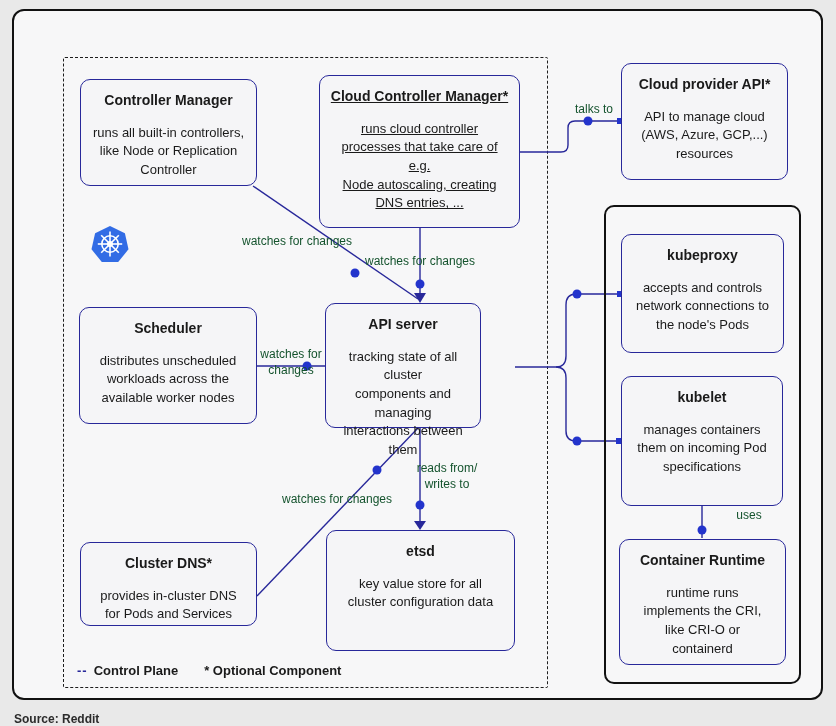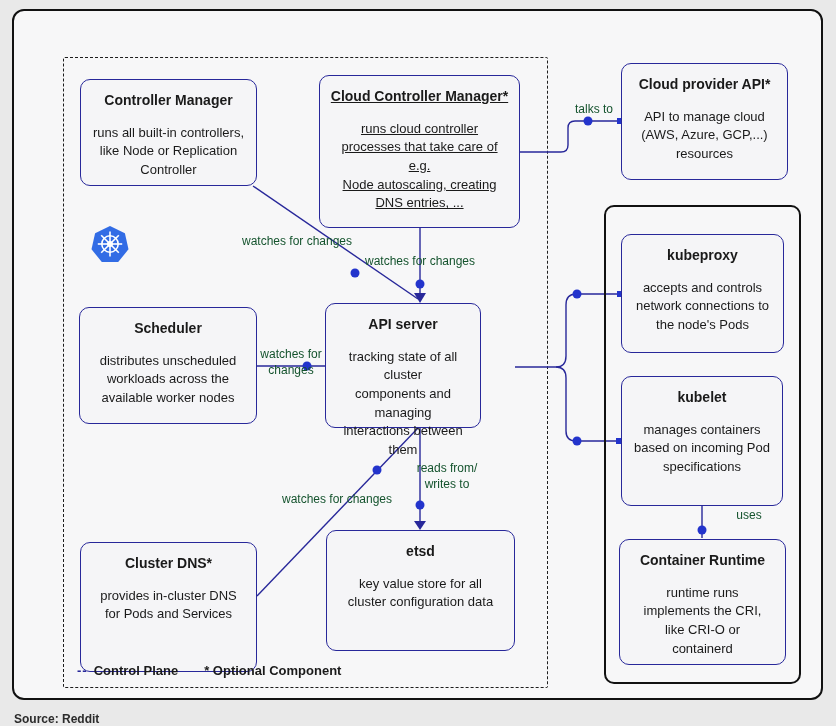--- a/index.html
+++ b/index.html
@@ -144,21 +144,21 @@
 available worker nodes</div>
 </div>
 
 <div class="node" style="left:325px;top:303px;width:156px;height:125px;">
   <div class="node-title">API server</div>
   <div class="node-body">tracking state of all cluster
 components and managing
 interactions between them</div>
 </div>
 
-<div class="node" style="left:80px;top:542px;width:177px;height:130px;">
+<div class="node" style="left:80px;top:542px;width:177px;height:84px;">
   <div class="node-title">Cluster DNS*</div>
   <div class="node-body">provides in-cluster DNS
 for Pods and Services</div>
 </div>
 
 <div class="node" style="left:326px;top:530px;width:189px;height:121px;">
   <div class="node-title">etsd</div>
   <div class="node-body">key value store for all
 cluster configuration data</div>
 </div>
@@ -173,21 +173,21 @@
 <div class="node" style="left:621px;top:234px;width:163px;height:119px;">
   <div class="node-title">kubeproxy</div>
   <div class="node-body">accepts and controls
 network connections to
 the node's Pods</div>
 </div>
 
 <div class="node" style="left:621px;top:376px;width:162px;height:130px;">
   <div class="node-title">kubelet</div>
   <div class="node-body">manages containers
-based on incoming Pod
+them on incoming Pod
 specifications</div>
 </div>
 
 <div class="node" style="left:619px;top:539px;width:167px;height:126px;">
   <div class="node-title">Container Runtime</div>
   <div class="node-body">runtime runs
 implements the CRI,
 like CRI-O or
 containerd</div>
 </div>

